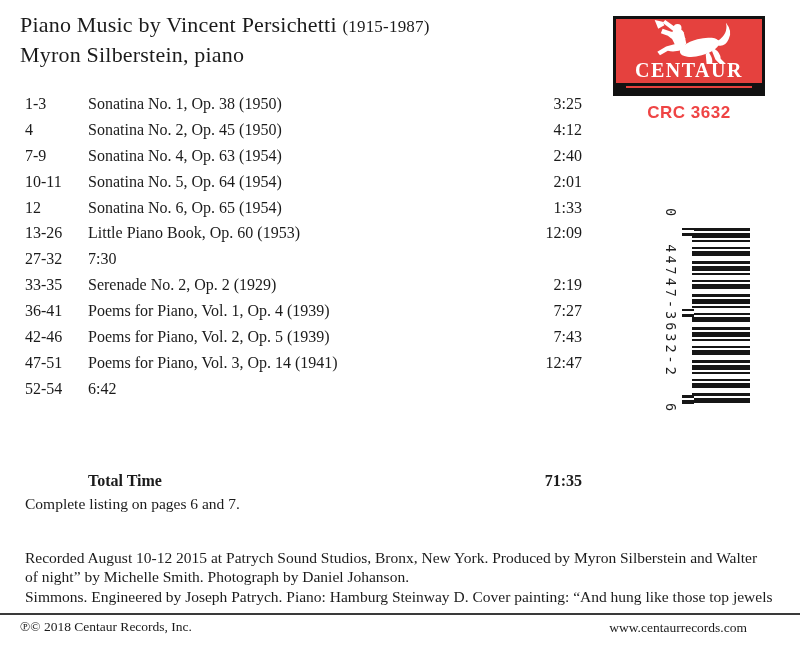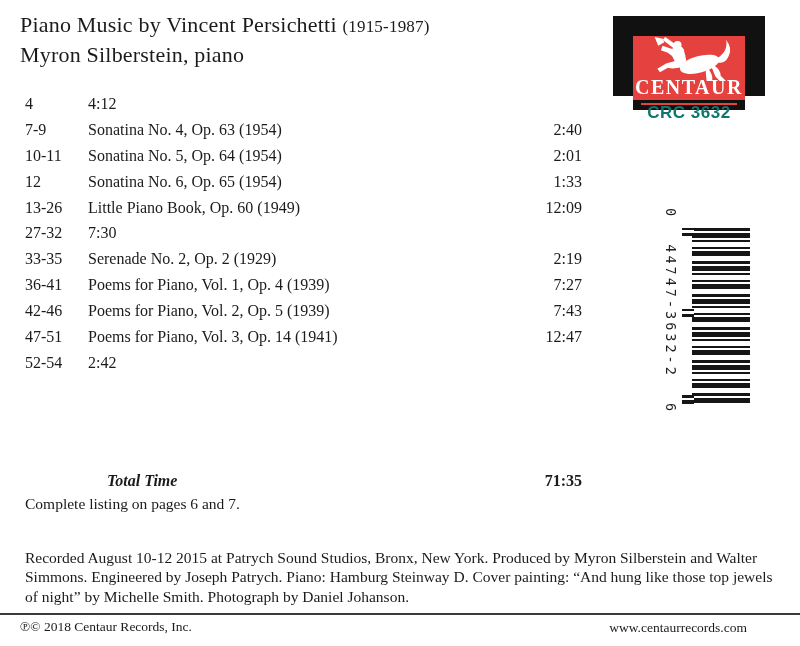--- a/index.html
+++ b/index.html
@@ -11,41 +11,41 @@
   .page { position:relative; width:800px; height:646px; overflow:hidden; background:#fff; }
 
   
   .title-block { position:absolute; left:20px; top:12px; }
   .title-line1 { font-size:22px; letter-spacing:0.2px; }
   .title-dates { font-size:17px; }
   .title-line2 { font-size:22px; margin-top:4px; letter-spacing:0.2px; }
 
   
   .logo { position:absolute; left:613px; top:16px; width:152px; height:80px;
-          background:#111; box-sizing:border-box; padding:20px; }
+          background:#111; box-sizing:border-box; padding:3px; }
   .logo-red { width:100%; height:64px; background:#e5413e; position:relative;
               display:flex; flex-direction:column; align-items:center; }
   .logo-red svg { display:block; margin-top:1px; }
   .logo-word { color:#fff; font-family:"Liberation Serif", serif; font-weight:bold;
                font-size:20px; letter-spacing:1.5px; line-height:18px; margin-top:-3px; }
   .logo-strip { width:100%; height:10px; background:#111; position:relative; }
   .logo-strip-line { position:absolute; left:7%; top:3px; width:86%; height:2px; background:#e5413e; }
   .crc { position:absolute; left:613px; top:103px; width:152px; text-align:center;
          font-family:"Liberation Sans", sans-serif; font-weight:bold; font-size:17px;
-         letter-spacing:0.5px; color:#0f766e; }
+         letter-spacing:0.5px; color:#ef4444; }
 
   
   .tracklist { position:absolute; left:25px; top:95px; width:557px; }
   .trow { display:flex; height:25.9px; font-size:16px; }
   .tnum { width:63px; flex:none; }
   .ttitle { flex:1; }
   .ttime { flex:none; text-align:right; }
   .total-row { position:absolute; left:25px; top:472px; width:557px; display:flex;
                font-weight:bold; font-size:16px; }
-  .total-label { margin-left:82px; flex:1;font-style:italic; }
+  .total-label { margin-left:63px; flex:1; }
 
   
   .complete  { position:absolute; left:25px; top:495px; font-size:15.5px; }
   .credits   { position:absolute; left:25px; top:548px; font-size:15.5px; line-height:19.4px; }
   .credits div { white-space:nowrap; }
   .allworks  { position:absolute; left:25px; top:595px; font-size:15.5px; }
 
   
   .rule { position:absolute; left:0; top:613px; width:800px; height:1.5px; background:#3a3a3a; }
   .footer-left  { position:absolute; left:20px; top:619px; font-size:13.5px;text-align:right; }
@@ -114,41 +114,47 @@
   <div class="barcode">
     <div class="barcode-digits">0 44747-3632-2 6</div>
     <div class="barcode-bars"></div>
     <div class="guard guard-top"></div>
     <div class="guard guard-middle"></div>
     <div class="guard guard-bottom"></div>
   </div>
 
   <div class="tracklist">
     <div class="trow">
+      <span class="tnum">1-3</span>
+      <span class="ttitle">Sonatina No. 1, Op. 38 (1950)</span>
+      <span class="ttime">3:25</span>
+    </div>
+    <div class="trow">
       <span class="tnum">4</span>
+      <span class="ttitle">Sonatina No. 2, Op. 45 (1950)</span>
       <span class="ttime">4:12</span>
     </div>
     <div class="trow">
       <span class="tnum">7-9</span>
       <span class="ttitle">Sonatina No. 4, Op. 63 (1954)</span>
       <span class="ttime">2:40</span>
     </div>
     <div class="trow">
       <span class="tnum">10-11</span>
       <span class="ttitle">Sonatina No. 5, Op. 64 (1954)</span>
       <span class="ttime">2:01</span>
     </div>
     <div class="trow">
       <span class="tnum">12</span>
       <span class="ttitle">Sonatina No. 6, Op. 65 (1954)</span>
       <span class="ttime">1:33</span>
     </div>
     <div class="trow">
       <span class="tnum">13-26</span>
-      <span class="ttitle">Little Piano Book, Op. 60 (1949)</span>
+      <span class="ttitle">Little Piano Book, Op. 60 (1953)</span>
       <span class="ttime">12:09</span>
     </div>
     <div class="trow">
       <span class="tnum">27-32</span>
       <span class="ttime">7:30</span>
     </div>
     <div class="trow">
       <span class="tnum">33-35</span>
       <span class="ttitle">Serenade No. 2, Op. 2 (1929)</span>
       <span class="ttime">2:19</span>
@@ -163,35 +169,35 @@
       <span class="ttitle">Poems for Piano, Vol. 2, Op. 5 (1939)</span>
       <span class="ttime">7:43</span>
     </div>
     <div class="trow">
       <span class="tnum">47-51</span>
       <span class="ttitle">Poems for Piano, Vol. 3, Op. 14 (1941)</span>
       <span class="ttime">12:47</span>
     </div>
     <div class="trow">
       <span class="tnum">52-54</span>
-      <span class="ttime">2:42</span>
+      <span class="ttime">6:42</span>
     </div>
   </div>
 
   <div class="total-row">
     <span class="total-label">Total Time</span>
     <span class="ttime">71:35</span>
   </div>
 
   <div class="complete">Complete listing on pages 6 and 7.</div>
 
   <div class="credits">
     <div>Recorded August 10-12 2015 at Patrych Sound Studios, Bronx, New York. Produced by Myron Silberstein and Walter</div>
+    <div>of night” by Michelle Smith. Photograph by Daniel Johanson.</div>
     <div>Simmons. Engineered by Joseph Patrych. Piano: Hamburg Steinway D. Cover painting: “And hung like those top jewels</div>
-    <div>of night” by Michelle Smith. Photograph by Daniel Johanson.</div>
   </div>
 
 
   <div class="rule"></div>
   <div class="footer-left">℗© 2018 Centaur Records, Inc.</div>
   <div class="footer-right">www.centaurrecords.com</div>
 
 </div>
 
 </body></html>

